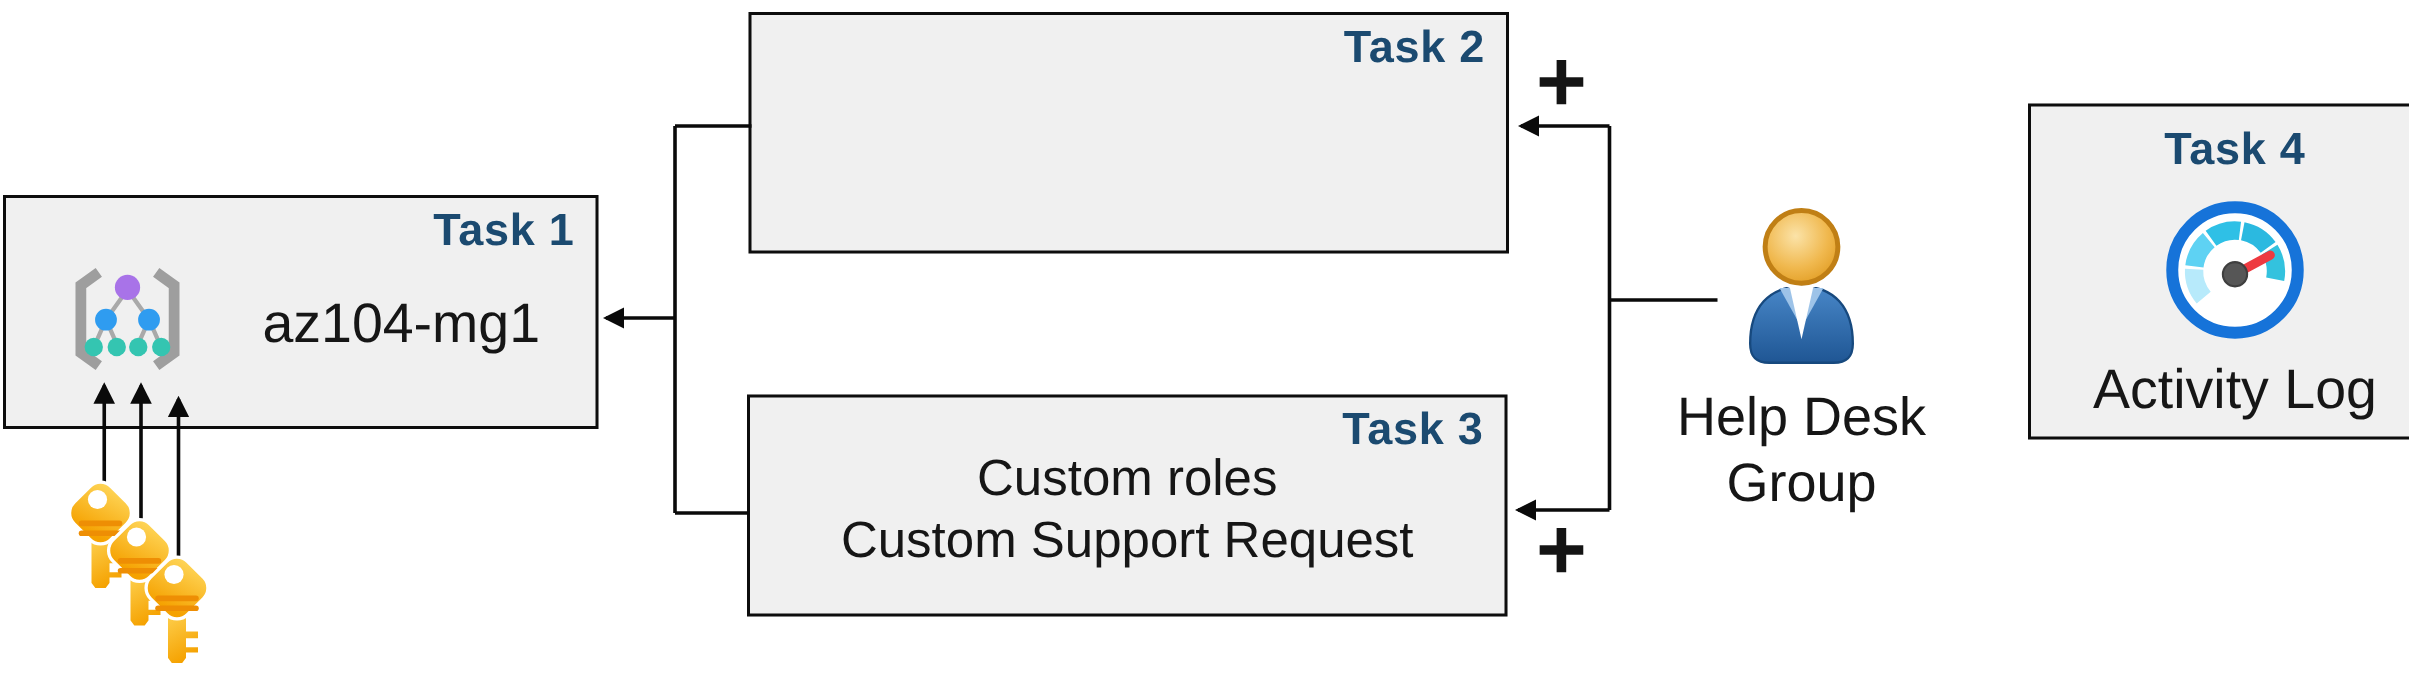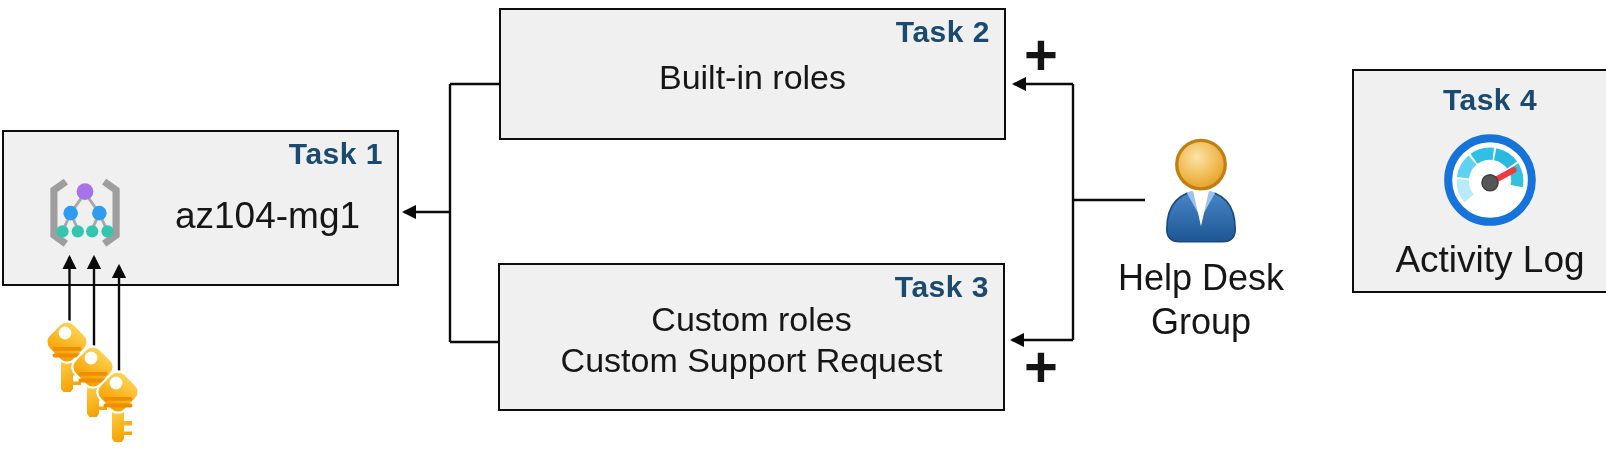--- a/index.html
+++ b/index.html
@@ -24,21 +24,21 @@
   }
   .task-label {
     position: absolute; top: 5px; right: 14px;
     font-size: 30px; font-weight: bold; color: #1b4a70;
     letter-spacing: 0.5px;
   }
   .task-label.centered {
     position: static; text-align: center; margin-top: 12px;
   }
   #task1 { left: 2px;    top: 130px; width: 397px; height: 156px; }
-  #task2 { left: 499px;  top: 8px;   width: 507px; height: 132px; }
+  #task2 { left: 499px;  top: 8px;   width: 507px; height: 161px; }
   #task3 { left: 498px;  top: 263px; width: 507px; height: 148px; }
   #task4 { left: 1352px; top: 69px;  width: 276px; height: 224px;
            display: flex; flex-direction: column; align-items: center; }
   .box-lines {
     position: absolute; left: 0; top: 0; right: 0; bottom: 0;
     display: flex; flex-direction: column;
     align-items: center; justify-content: center;
     font-size: 34px; line-height: 1.2; text-align: center;
     padding-top: 6px;
   }
@@ -129,21 +129,20 @@
         <circle cx="53.5" cy="57" r="6.4" fill="#34c5b1"></circle>
         <circle cx="69.5" cy="57" r="6.4" fill="#34c5b1"></circle>
       </svg>
       <span class="mg-title">az104-mg1</span>
     </div>
   </div>
 
   <div class="box" id="task2">
     <div class="task-label">Task 2</div>
     <div class="box-lines">
-      <div>Built-in roles</div>
     </div>
   </div>
 
   <div class="box" id="task3">
     <div class="task-label">Task 3</div>
     <div class="box-lines">
       <div>Custom roles</div>
       <div>Custom Support Request</div>
     </div>
   </div>

